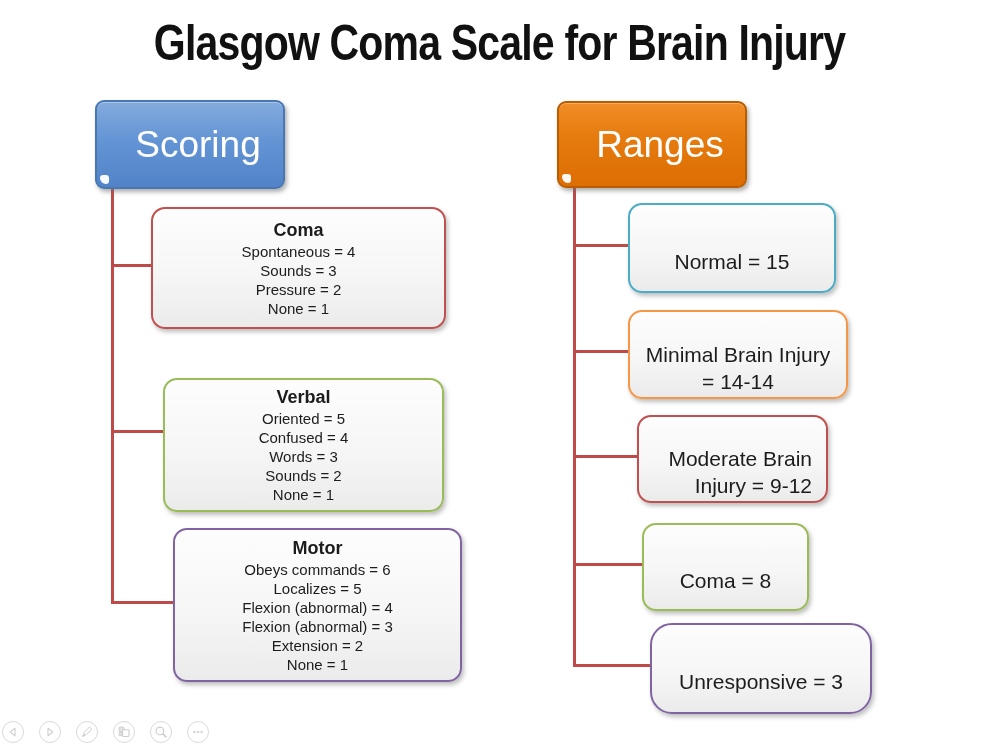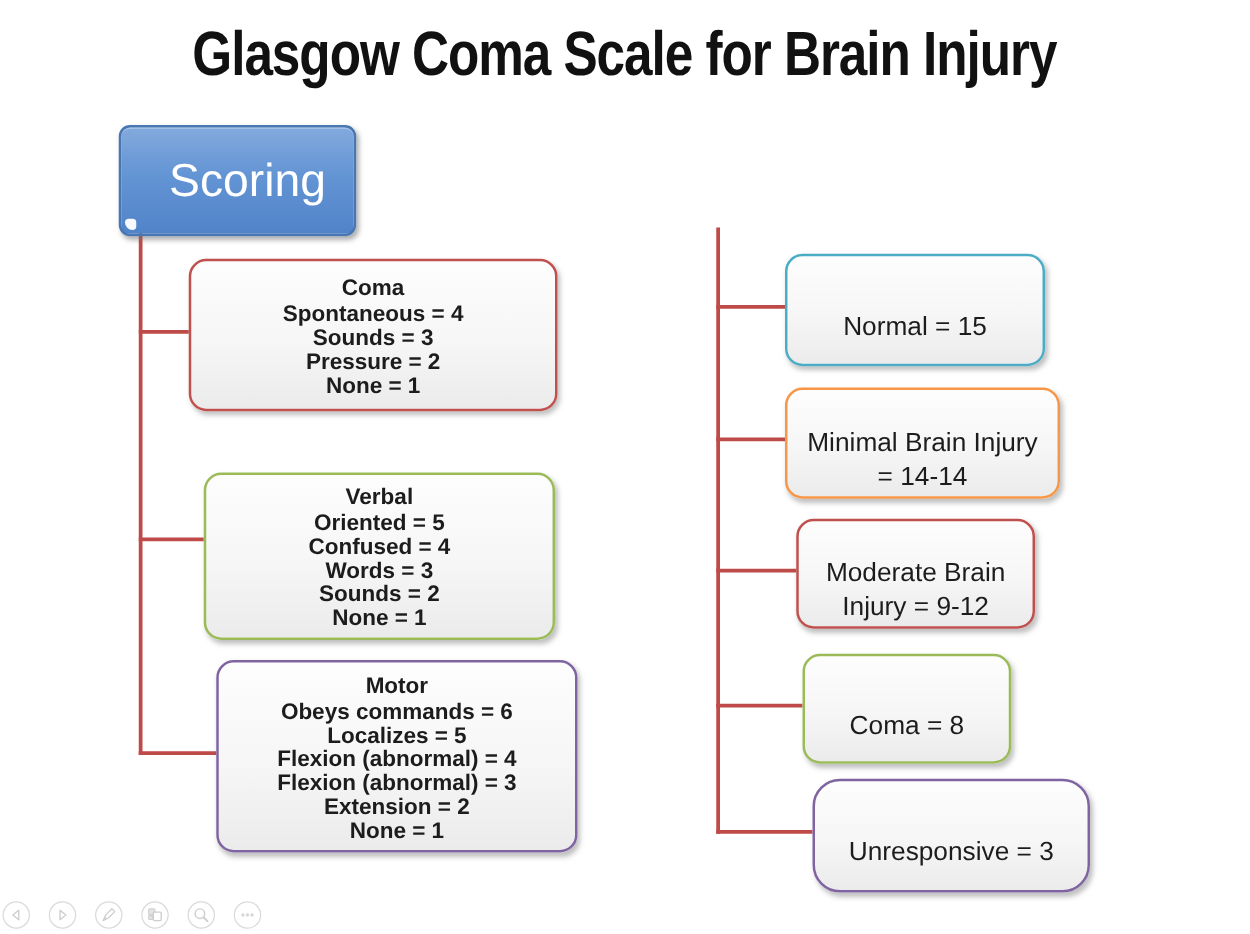--- a/index.html
+++ b/index.html
@@ -26,30 +26,30 @@
     background:linear-gradient(180deg,#f08d26 0%,#e57a0d 45%,#dd6e05 100%);
     border:2px solid #bb5c00;box-shadow:2px 3px 4px rgba(110,110,110,.55),inset 0 1px 0 rgba(255,255,255,.3);}
 
   
   .node{position:absolute;border:2px solid #999;border-radius:14px;
     background:linear-gradient(180deg,#fdfdfd 0%,#f6f6f6 55%,#ebebeb 100%);
     box-shadow:2px 3px 4px rgba(130,130,130,.5);
     display:flex;flex-direction:column;align-items:center;justify-content:center;
     color:#1c1c1c;text-align:center;}
   .node-title{font-weight:bold;font-size:18px;line-height:23px;}
-  .node-line{font-size:18px;line-height:19px;font-weight:bold;}
+  .node-line{font-size:15px;line-height:19px;}
   .node-label{font-size:21px;line-height:27px;padding:0 14px;margin-top:26px;}
 
   .box-eyes {left:151px;top:207px;width:291px;height:118px;}
   .box-verbal{left:163px;top:378px;width:277px;height:130px;}
   .box-motor{left:173px;top:528px;width:285px;height:150px;align-items:center;}
 
   .box-normal{left:628px;top:203px;width:204px;height:86px;}
   .box-minimal{left:628px;top:310px;width:216px;height:85px;}
-  .box-moderate{left:637px;top:415px;width:187px;height:84px;}
+  .box-moderate{left:637px;top:415px;width:187px;height:84px;text-align:right;}
   .box-coma{left:642px;top:523px;width:163px;height:84px;}
   .box-unresponsive{left:650px;top:623px;width:218px;height:87px;}
 
   
   .lt-trunk{left:111px;top:184px;width:3px;height:420px;}
   .lt-eyes{left:111px;top:264px;width:40px;height:3px;}
   .lt-verbal{left:111px;top:430px;width:52px;height:3px;}
   .lt-motor{left:111px;top:601px;width:62px;height:3px;}
   
   .rt-trunk{left:573px;top:182px;width:3px;height:485px;}
@@ -110,20 +110,23 @@
     <div class="node-line">None = 1</div>
   </div>
 
   <div class="line rt-trunk"></div>
   <div class="line rt-normal"></div>
   <div class="line rt-minimal"></div>
   <div class="line rt-moderate"></div>
   <div class="line rt-coma"></div>
   <div class="line rt-unresp"></div>
 
+  <div class="hdr hdr-orange">
+    <span>Ranges</span>
+  </div>
 
   <div class="node box-normal" style="border-color: rgb(75, 172, 198);">
     <div class="node-label">Normal = 15</div>
   </div>
   <div class="node box-minimal" style="border-color: rgb(247, 150, 70);">
     <div class="node-label">Minimal Brain Injury = 14-14</div>
   </div>
   <div class="node box-moderate" style="border-color: rgb(192, 80, 77);">
     <div class="node-label">Moderate Brain Injury = 9-12</div>
   </div>

